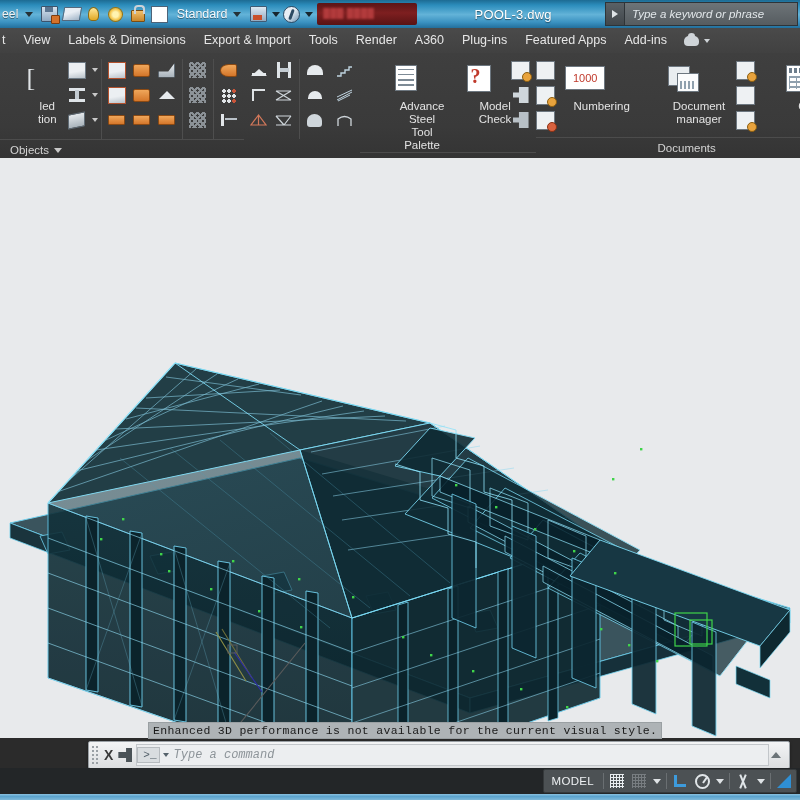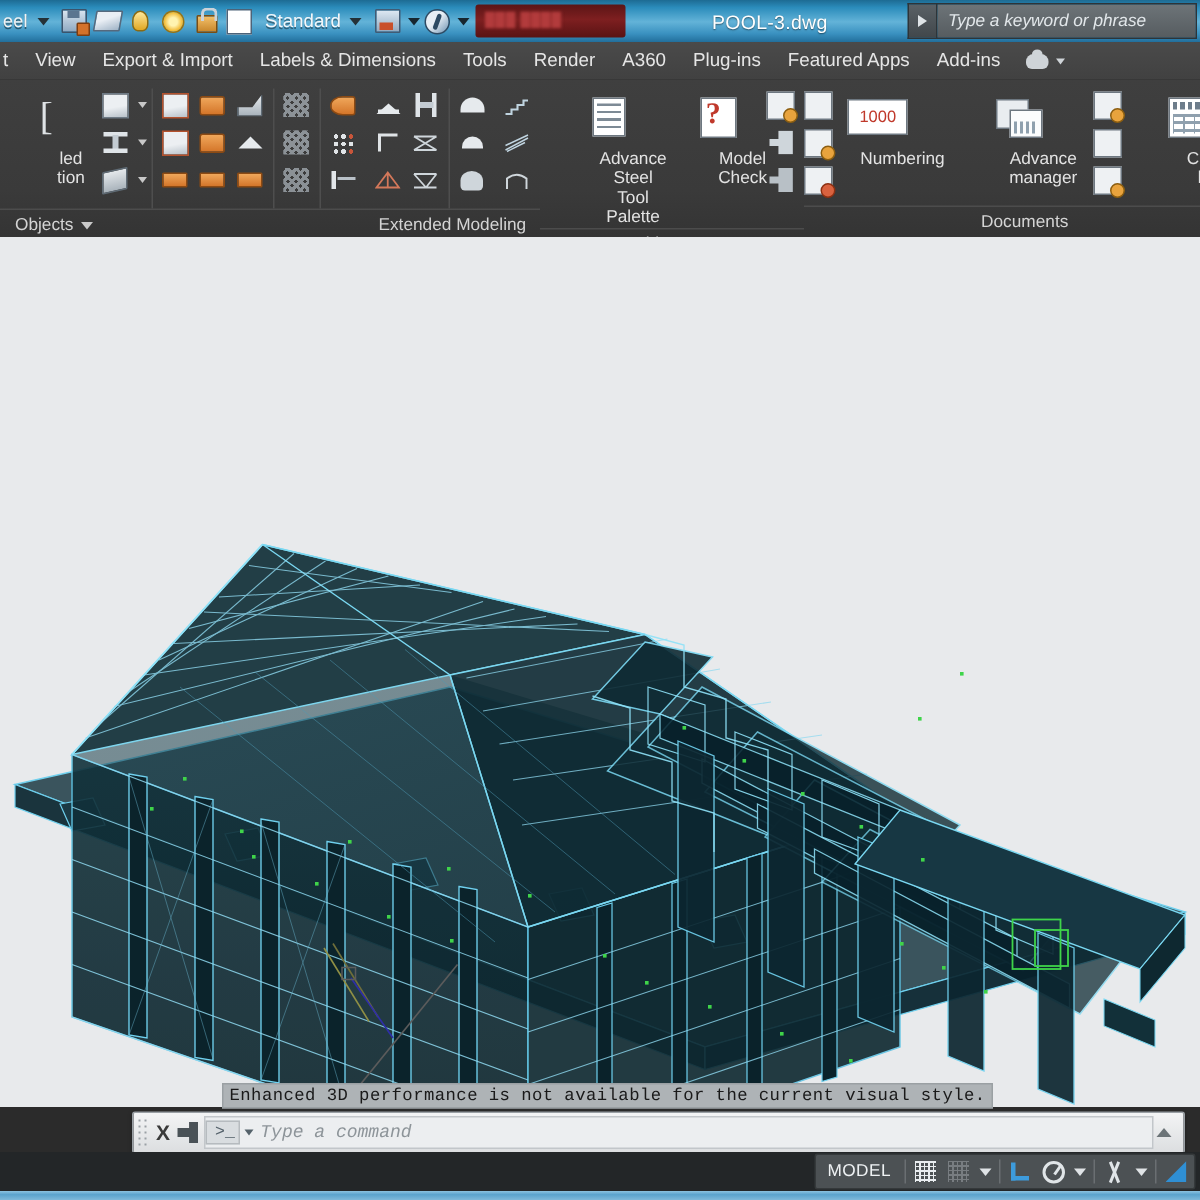--- a/index.html
+++ b/index.html
@@ -323,22 +323,22 @@
         </div>
       <div class="searchbox">
         <span>Type a keyword or phrase</span>
       </div>
     </div>
   </div>
 
   <div class="menubar">
     <span class="menu-item">t</span>
     <span class="menu-item">View</span>
+    <span class="menu-item">Labels &amp; Dimensions</span>
     <span class="menu-item">Export &amp; Import</span>
-    <span class="menu-item">Labels &amp; Dimensions</span>
     <span class="menu-item">Tools</span>
     <span class="menu-item">Render</span>
     <span class="menu-item">A360</span>
     <span class="menu-item">Plug-ins</span>
     <span class="menu-item">Featured Apps</span>
     <span class="menu-item">Add-ins</span>
     <span class="menu-cloud"></span>
     <span class="menu-cloud-arrow"></span>
   </div>
 
@@ -541,23 +541,20 @@
             </div>
           <div class="grow">
               <span class="sm">
             <svg width="17" height="13" viewBox="0 0 17 13">
                   <path d="M2 12 V5 Q8.5 0 15 5 V12" stroke="#cfd6db" stroke-width="1.3" fill="none"></path>
                 </svg>
               </span>
             </div>
         </div>
       </div>
-      <div class="panel-label" style="width:100%">
-        <span>Extended Modeling</span>
-      </div>
     </div>
 
     <div class="panel-sep" style="height:105px;margin-top:0"></div>
 
     <div class="panel" style="width:176px">
       <div class="panel-body">
         <div class="bigbtn" style="min-width:82px">
           <div class="bi">
               <span class="i-doc">
                 <span class="rows"></span>
@@ -630,21 +627,21 @@
         </div>
 
         <div class="bigbtn" style="min-width:64px">
           <div class="bi">
               <span class="i-dm">
                 <span class="a"></span>
                 <span class="b"></span>
               </span>
             </div>
           <div class="bt">
-            <div>Advance</div>
+            <div>Document</div>
             <div>manager</div>
           </div>
         </div>
 
         <div class="grid3">
           <div class="grow">
               <span class="sm">
                 <span class="i-check badge"></span>
               </span>
             </div>

